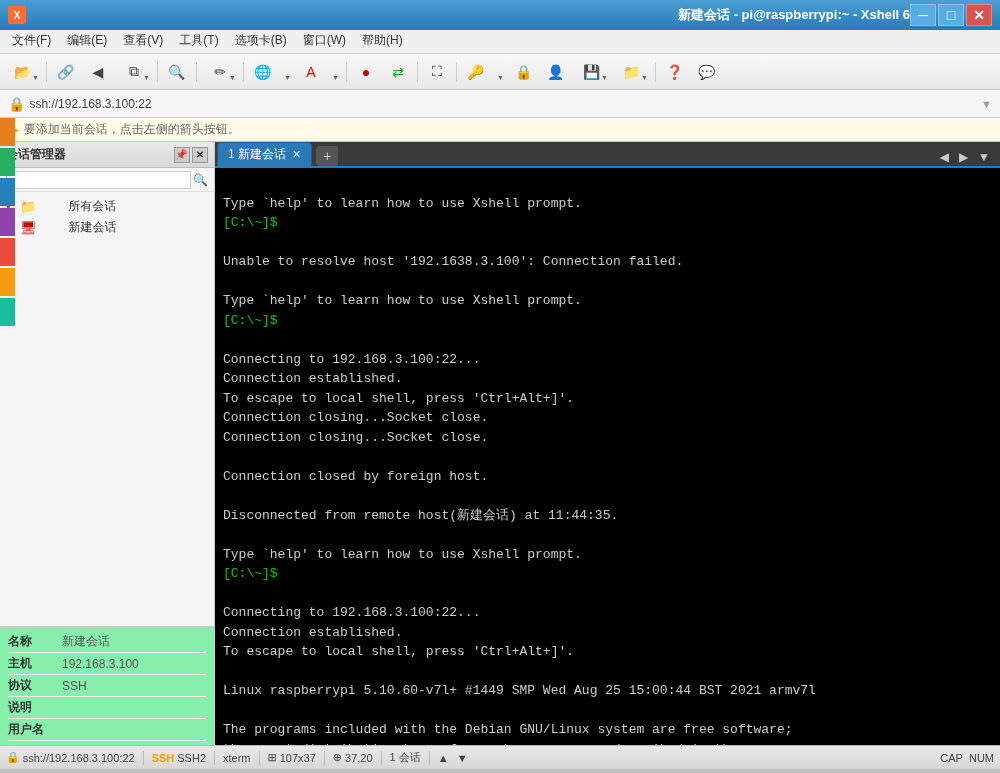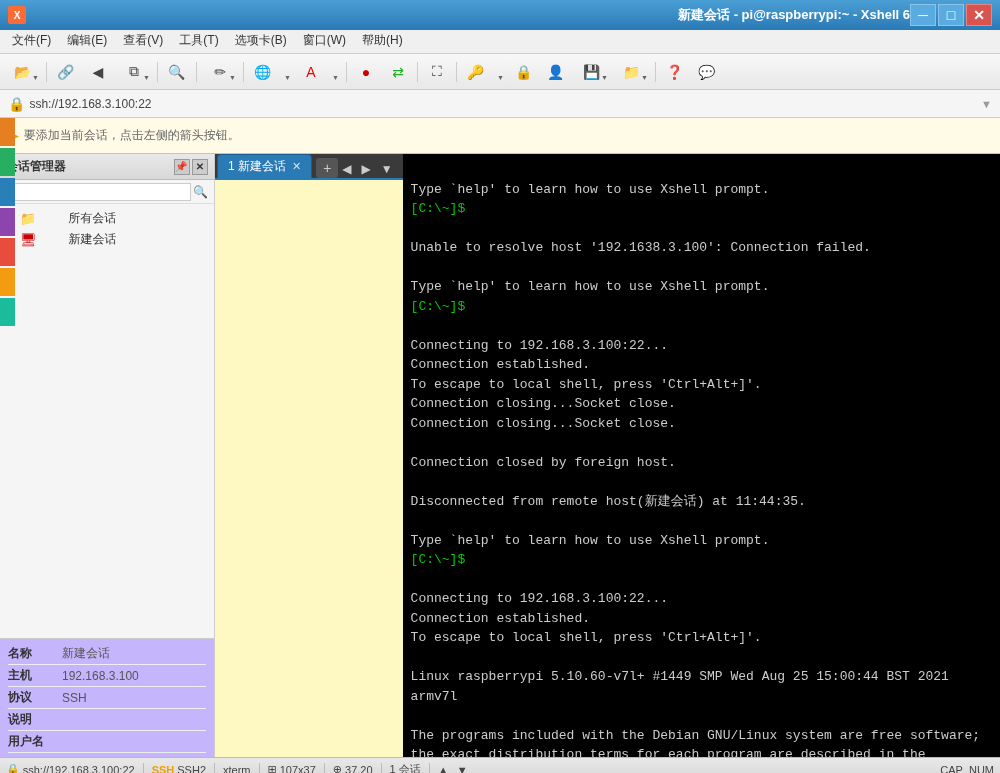--- a/index.html
+++ b/index.html
@@ -97,21 +97,21 @@
       display: flex;
       align-items: center;
       padding: 0 8px;
       gap: 4px;
     }
     .addressbar-icon { color: #f0a000; font-size: 14px; }
     .addressbar-text { font-size: 12px; color: #444; }
 
     
     .sessionbar {
-      height: 36px;
+      height: 24px;
       background: #fffbe6;
       border-bottom: 1px solid #e8d800;
       display: flex;
       align-items: center;
       padding: 0 8px;
       gap: 4px;
       font-size: 12px;
       color: #666;
     }
     .sessionbar-icon { color: #f0a000; font-size: 14px; }
@@ -185,21 +185,21 @@
     .tree-item-expand { width: 16px; color: #666; font-size: 9px; }
     .tree-item-icon { margin-right: 4px; font-size: 13px; }
     .tree-folder-icon { color: #f5a623; }
     .tree-item-label { color: #333; margin-left: 28px; }
     .tree-child { margin-left: 16px; }
     .session-icon-red { color: #c00; }
 
     
     .session-info {
       border-top: 1px solid #ccc;
-      background: #c4b5fd;
+      background: #86efac;
       padding: 4px 8px;
       font-size: 12px;
     }
     .info-row {
       display: flex;
       border-bottom: 1px solid #eee;
       min-height: 20px;
       align-items: center;
     }
     .info-label {
@@ -211,22 +211,22 @@
     .info-value {
       flex: 1;
       color: #555;
       padding: 2px 4px;
     }
 
     
     .terminal-area {
       flex: 1;
       display: flex;
-      flex-direction: row;
-      background: #fef9c3;
+      flex-direction: column;
+      background: #84cc16;
     }
 
     
     .tabbar {
       height: 26px;
       background: #3a3a3a;
       display: flex;
       align-items: flex-end;
       padding: 0 2px;
       border-bottom: 2px solid #2a7ab5;

